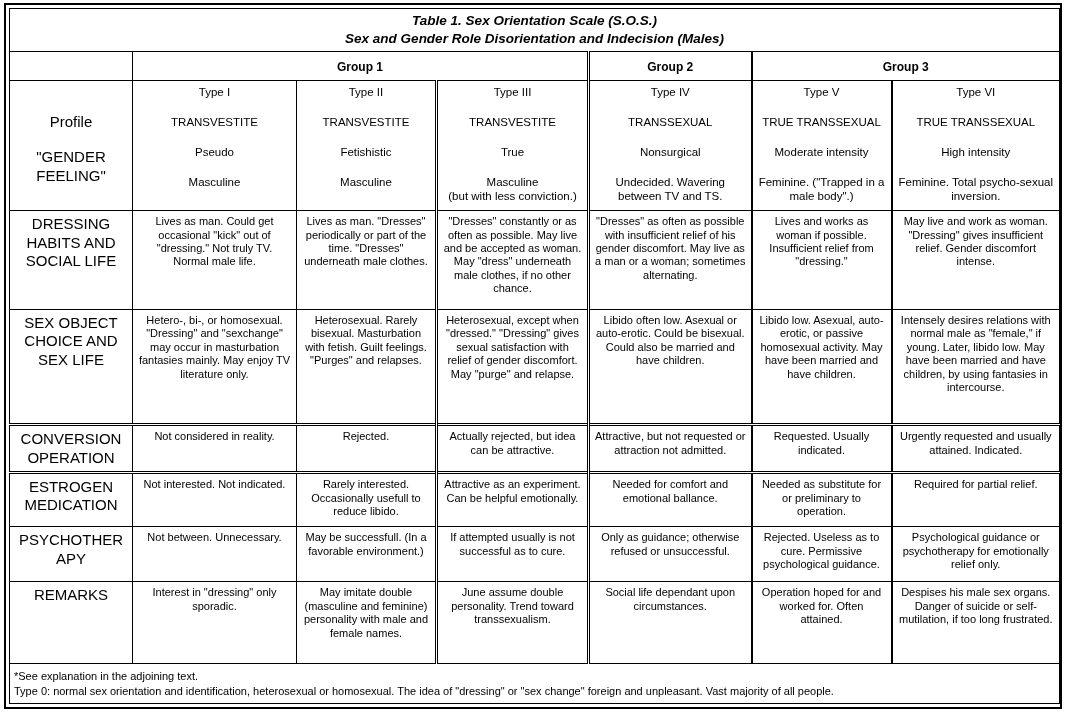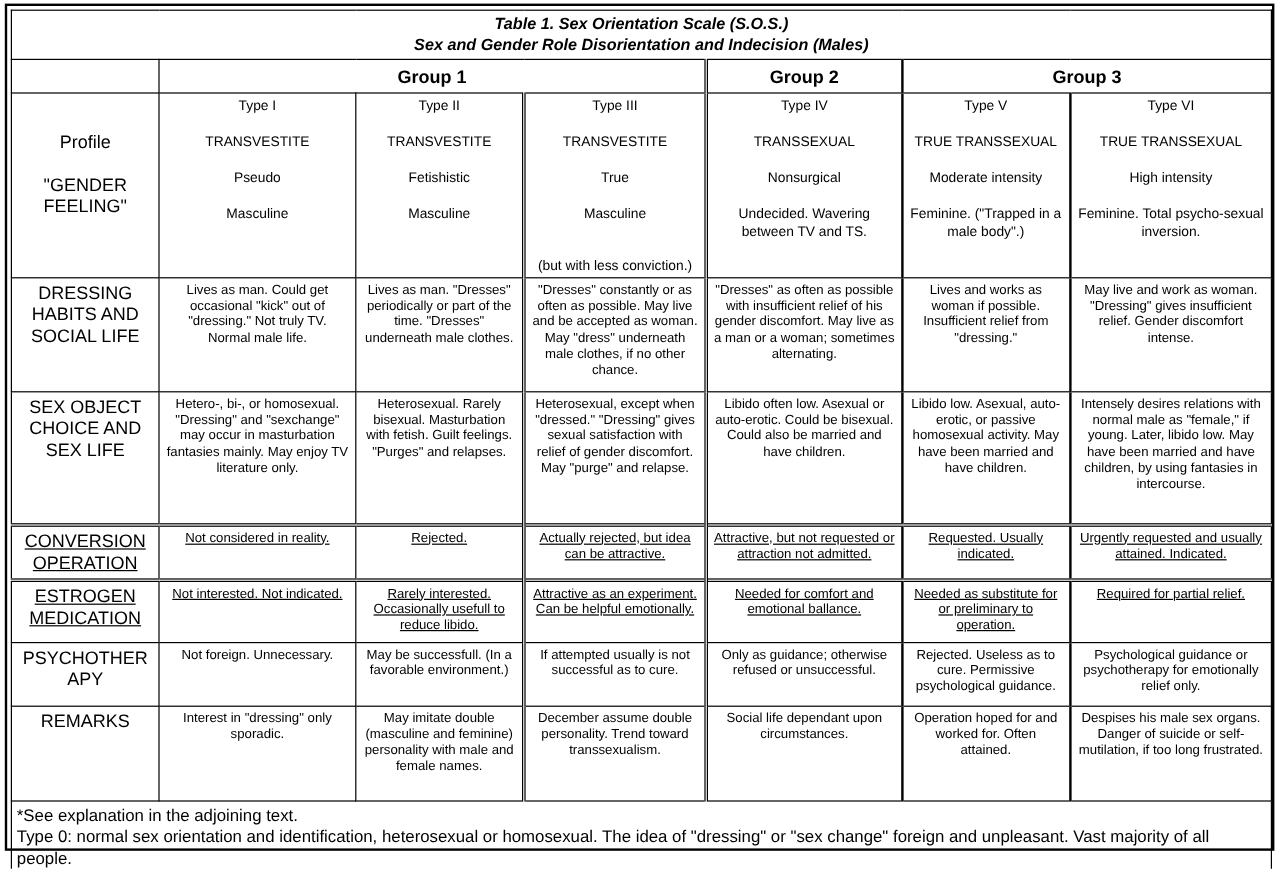--- a/index.html
+++ b/index.html
@@ -36,21 +36,21 @@
     word-wrap: break-word;
   }
   
   tr.cols td:nth-child(4),
   tr.cols td:nth-child(5) { border-left: 3px double #000; text-align: center; }
   tr.cols td:nth-child(6),
   tr.cols td:nth-child(7) { border-left: 2px solid #000; }
   td.g2 { border-left: 3px double #000; }
   td.g3 { border-left: 2px solid #000; }
   
-  tr.dtop td { border-top: 3px double #000; text-decoration: underline; }
+  tr.dtop td { border-top: 3px double #000; }
 
   tr.r-title   { height: 40px; }
   tr.r-group   { height: 28px; }
   tr.r-profile { height: 121px; }
   tr.r-dress   { height: 95px; }
   tr.r-sexobj  { height: 111px; }
   tr.r-kinsey  { height: 27px; }
   tr.r-conv    { height: 46px; }
   tr.r-estro   { height: 52px; }
   tr.r-psych   { height: 53px; }
@@ -61,32 +61,32 @@
     vertical-align: middle;
     font-weight: bold;
     font-style: italic;
     font-size: 13.5px;
     line-height: 1.35;
     padding: 2px;
   }
   td.group-cell {
     vertical-align: middle;
     font-weight: bold;
-    font-size: 15px;
+    font-size: 12px;
   }
   td.lbl { font-size: 15px; }
   tr.r-kinsey td { vertical-align: middle; padding-top: 2px; }
   .pline { margin-bottom: 16px; font-size: 11.5px; }
   .pline:last-child { margin-bottom: 0; }
-  .pline .block { display: block; margin-top: 28px; }
+  .pline .block { display: block; }
   .profile-lbl1 { margin-top: 28px; margin-bottom: 17px; }
   td.foot-cell {
     text-align: left;
     vertical-align: middle;
-    font-size: 14px;
+    font-size: 11px;
     padding: 2px 4px;
     line-height: 1.3;
     margin-top: 27px;
   }
 </style>
 </head>
 <body>
 
 <div class="frame">
 <table class="sos">
@@ -194,33 +194,33 @@
     <td>Not interested. Not indicated.</td>
     <td>Rarely interested. Occasionally usefull to reduce libido.</td>
     <td>Attractive as an experiment. Can be helpful emotionally.</td>
     <td>Needed for comfort and emotional ballance.</td>
     <td>Needed as substitute for or preliminary to operation.</td>
     <td>Required for partial relief.</td>
   </tr>
 
   <tr class="r-psych cols">
     <td class="lbl">PSYCHOTHERAPY</td>
-    <td>Not foreign. Unnecessary.</td>
+    <td>Not between. Unnecessary.</td>
     <td>May be successfull. (In a favorable environment.)</td>
     <td>If attempted usually is not successful as to cure.</td>
     <td>Only as guidance; otherwise refused or unsuccessful.</td>
     <td>Rejected. Useless as to cure. Permissive psychological guidance.</td>
     <td>Psychological guidance or psychotherapy for emotionally relief only.</td>
   </tr>
 
   <tr class="r-remarks cols">
     <td class="lbl">REMARKS</td>
     <td>Interest in "dressing" only sporadic.</td>
     <td>May imitate double (masculine and feminine) personality with male and female names.</td>
-    <td>December assume double personality. Trend toward transsexualism.</td>
+    <td>June assume double personality. Trend toward transsexualism.</td>
     <td>Social life dependant upon circumstances.</td>
     <td>Operation hoped for and worked for. Often attained.</td>
     <td>Despises his male sex organs. Danger of suicide or self-mutilation, if too long frustrated.</td>
   </tr>
 
   <tr class="r-foot">
     <td class="foot-cell" colspan="7">
       <div>*See explanation in the adjoining text.</div>
       <div>Type 0: normal sex orientation and identification, heterosexual or homosexual. The idea of "dressing" or "sex change" foreign and unpleasant. Vast majority of all people.</div>
     </td>

